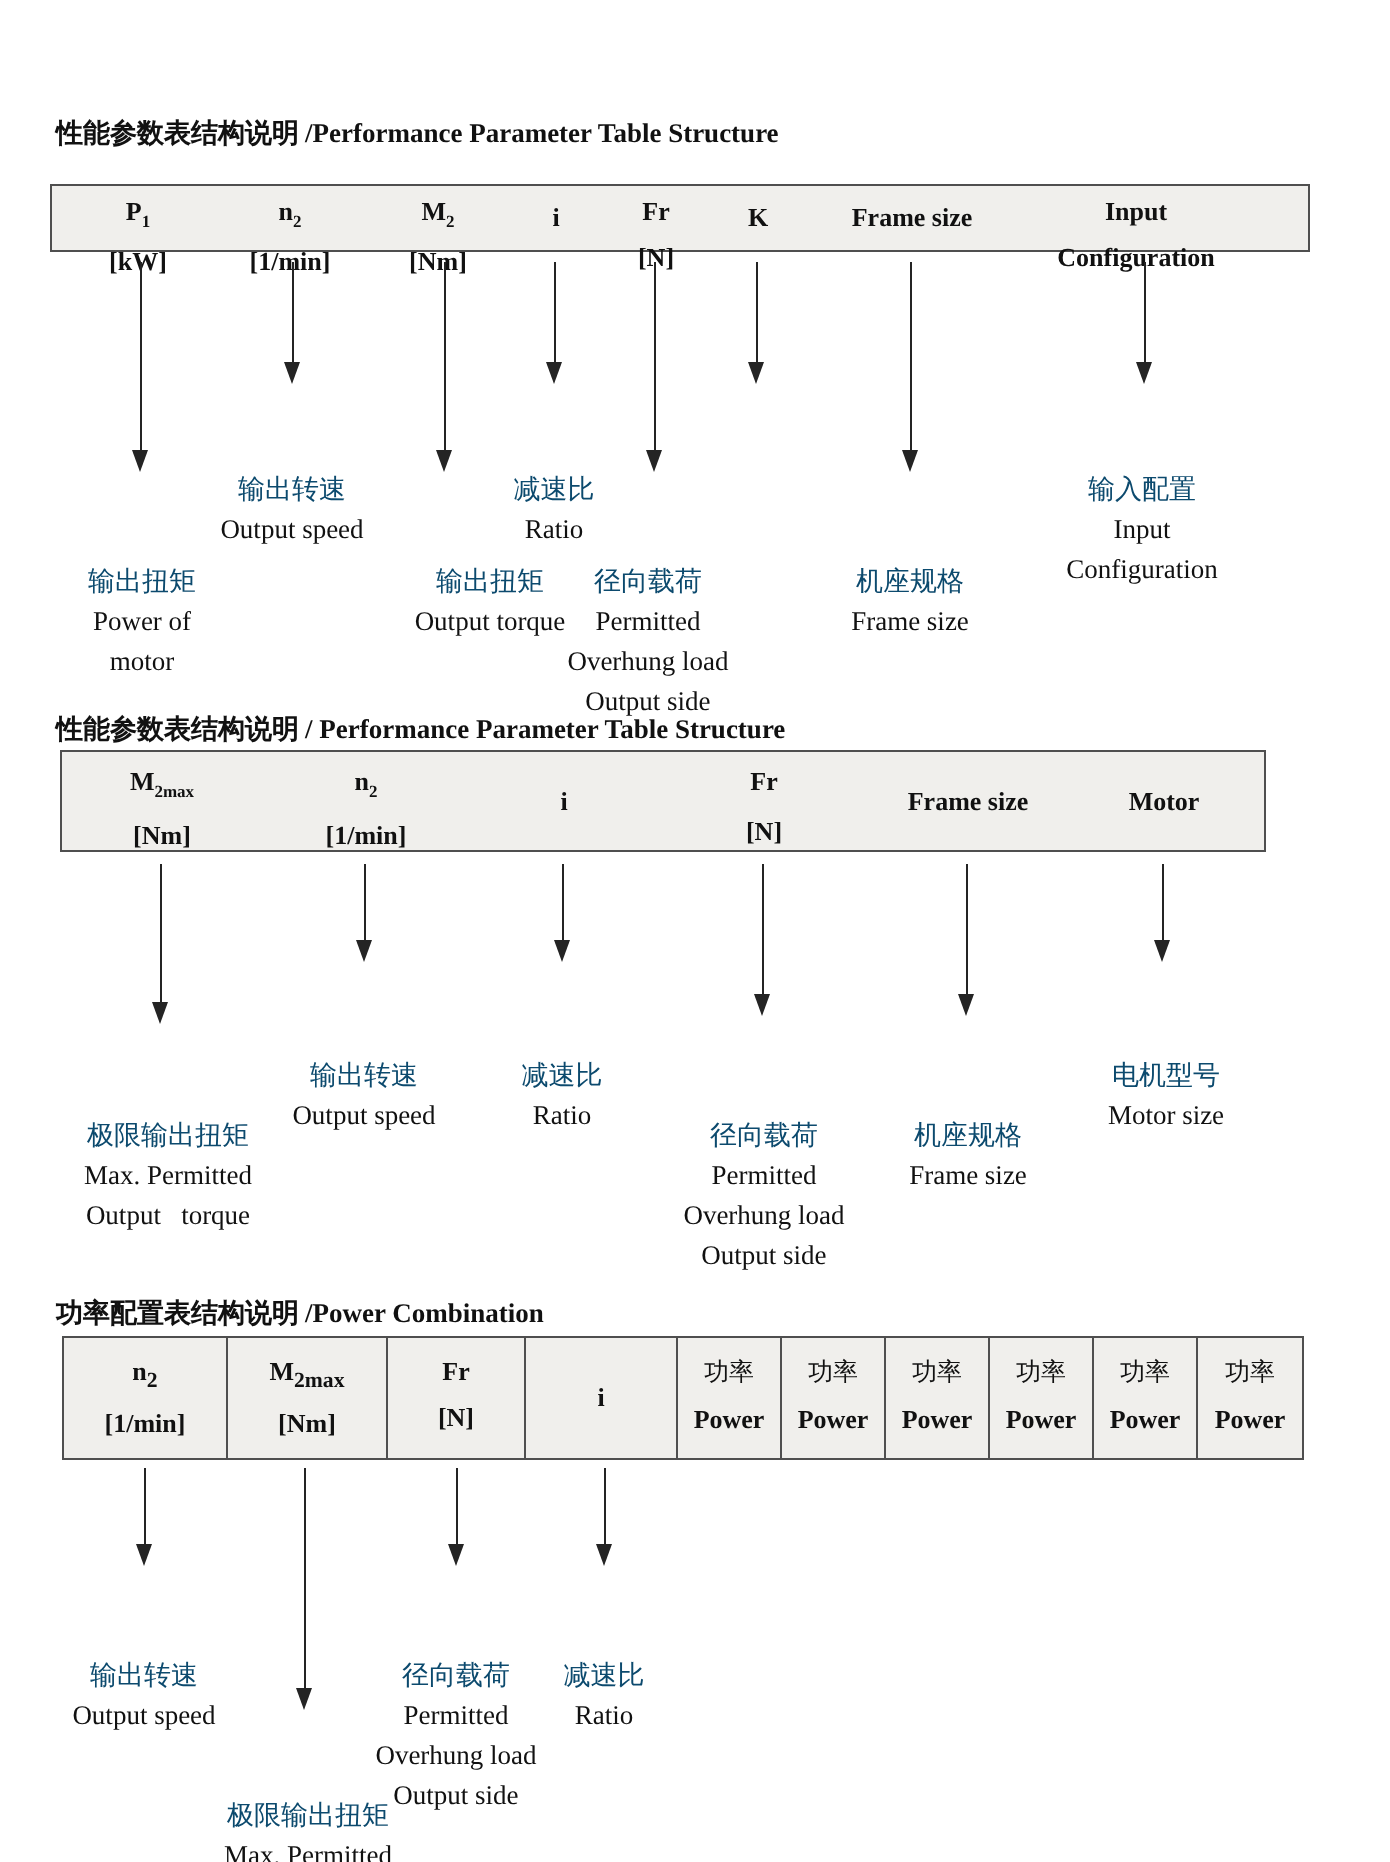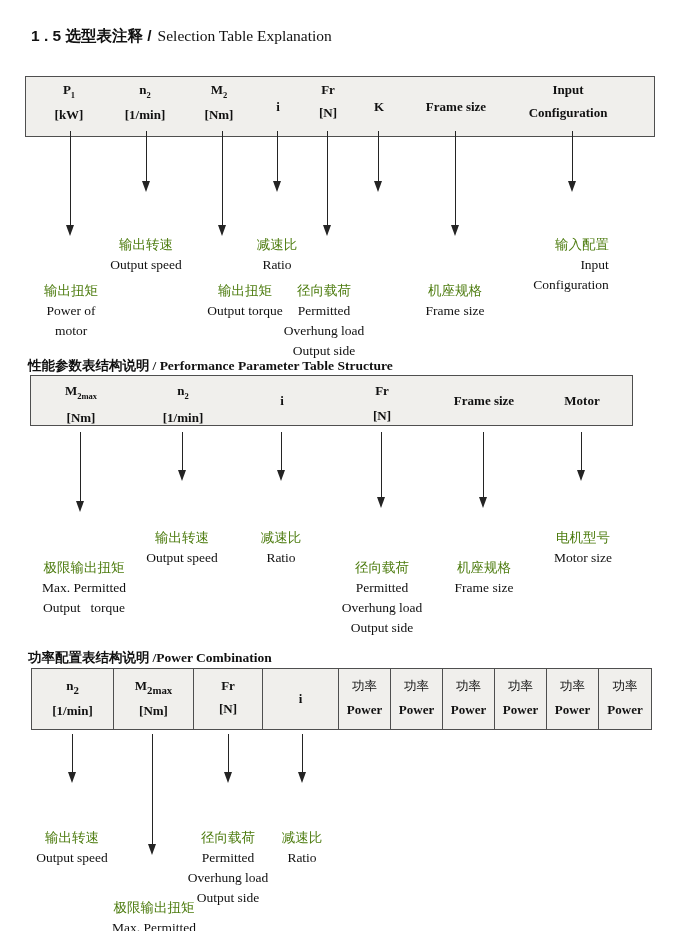--- a/index.html
+++ b/index.html
@@ -24,34 +24,34 @@
   .t3cell:not(:last-child){border-right:1px solid #4f4f4f;}
   .t3cell .l1{margin-top:9px;} .t3cell .l2{margin-top:7px;}
   .t3cell.single{display:flex;align-items:center;justify-content:center;}
   .t3cell .zhc{font-family:"Liberation Sans",sans-serif;font-weight:normal;font-size:12.5px;}
   .arrow{position:absolute;width:0;}
   .arrow .stem{position:absolute;left:-0.5px;top:0;bottom:10px;width:1px;background:#242424;}
   .arrow .head{position:absolute;bottom:0;left:-4.5px;width:0;height:0;
                border-left:4.5px solid transparent;border-right:4.5px solid transparent;
                border-top:11px solid #242424;}
   .callout{position:absolute;transform:translateX(-50%);text-align:center;white-space:pre;}
-  .callout .zh{font-family:"Liberation Sans",sans-serif;font-size:13.5px;line-height:20px;color:#4d7c0f;}
+  .callout .zh{font-family:"Liberation Sans",sans-serif;font-size:13.5px;line-height:20px;color:#0c4a6e;}
   .callout .en{font-family:"Liberation Serif",serif;font-size:13.5px;line-height:20px;color:#111;}
 </style>
 </head>
 <body>
 
 <div class="page">
 
-  <div class="title" style="left:15px;top:8px;">
-    <span class="zh">1 . 5 选型表注释 /</span><span class="en">Selection Table Explanation</span>
-  </div>
-
-
-  <div class="box t1" style="left:25px;top:76px;width:630px;height:61px;">
+
+  <div class="sec-heading" style="left:12px;top:40px;">
+    <span class="zh">性能参数表结构说明</span><span class="en">/Performance Parameter Table Structure</span>
+  </div>
+
+  <div class="box t1" style="left:25px;top:92px;width:630px;height:34px;">
     <div class="hcell" style="left:43px;">
         <div class="l1"><span>P</span><sub>1</sub></div>
         <div class="l2">[kW]</div>
       </div>
     <div class="hcell" style="left:119px;">
         <div class="l1"><span>n</span><sub>2</sub></div>
         <div class="l2">[1/min]</div>
       </div>
     <div class="hcell" style="left:193px;">
         <div class="l1"><span>M</span><sub>2</sub></div>
@@ -108,21 +108,21 @@
       <div class="stem"></div>
       <div class="head"></div>
     </div>
 
   <div class="callout" style="left:146px;top:199px;">
     <div class="zh">输出转速</div><div class="en">Output speed</div>
   </div>
   <div class="callout" style="left:277px;top:199px;">
     <div class="zh">减速比</div><div class="en">Ratio</div>
   </div>
-  <div class="callout" style="left:571px;top:199px;text-align:right;">
+  <div class="callout" style="left:571px;top:199px;">
     <div class="zh">输入配置</div><div class="en">Input</div><div class="en">Configuration</div>
   </div>
   <div class="callout" style="left:71px;top:245px;">
     <div class="zh">输出扭矩</div><div class="en">Power of</div><div class="en">motor</div>
   </div>
   <div class="callout" style="left:221px;top:245px;margin-left:24px;">
     <div class="zh">输出扭矩</div><div class="en">Output torque</div>
   </div>
   <div class="callout" style="left:324px;top:245px;">
     <div class="zh">径向载荷</div><div class="en">Permitted</div><div class="en">Overhung load</div><div class="en">Output side</div>

